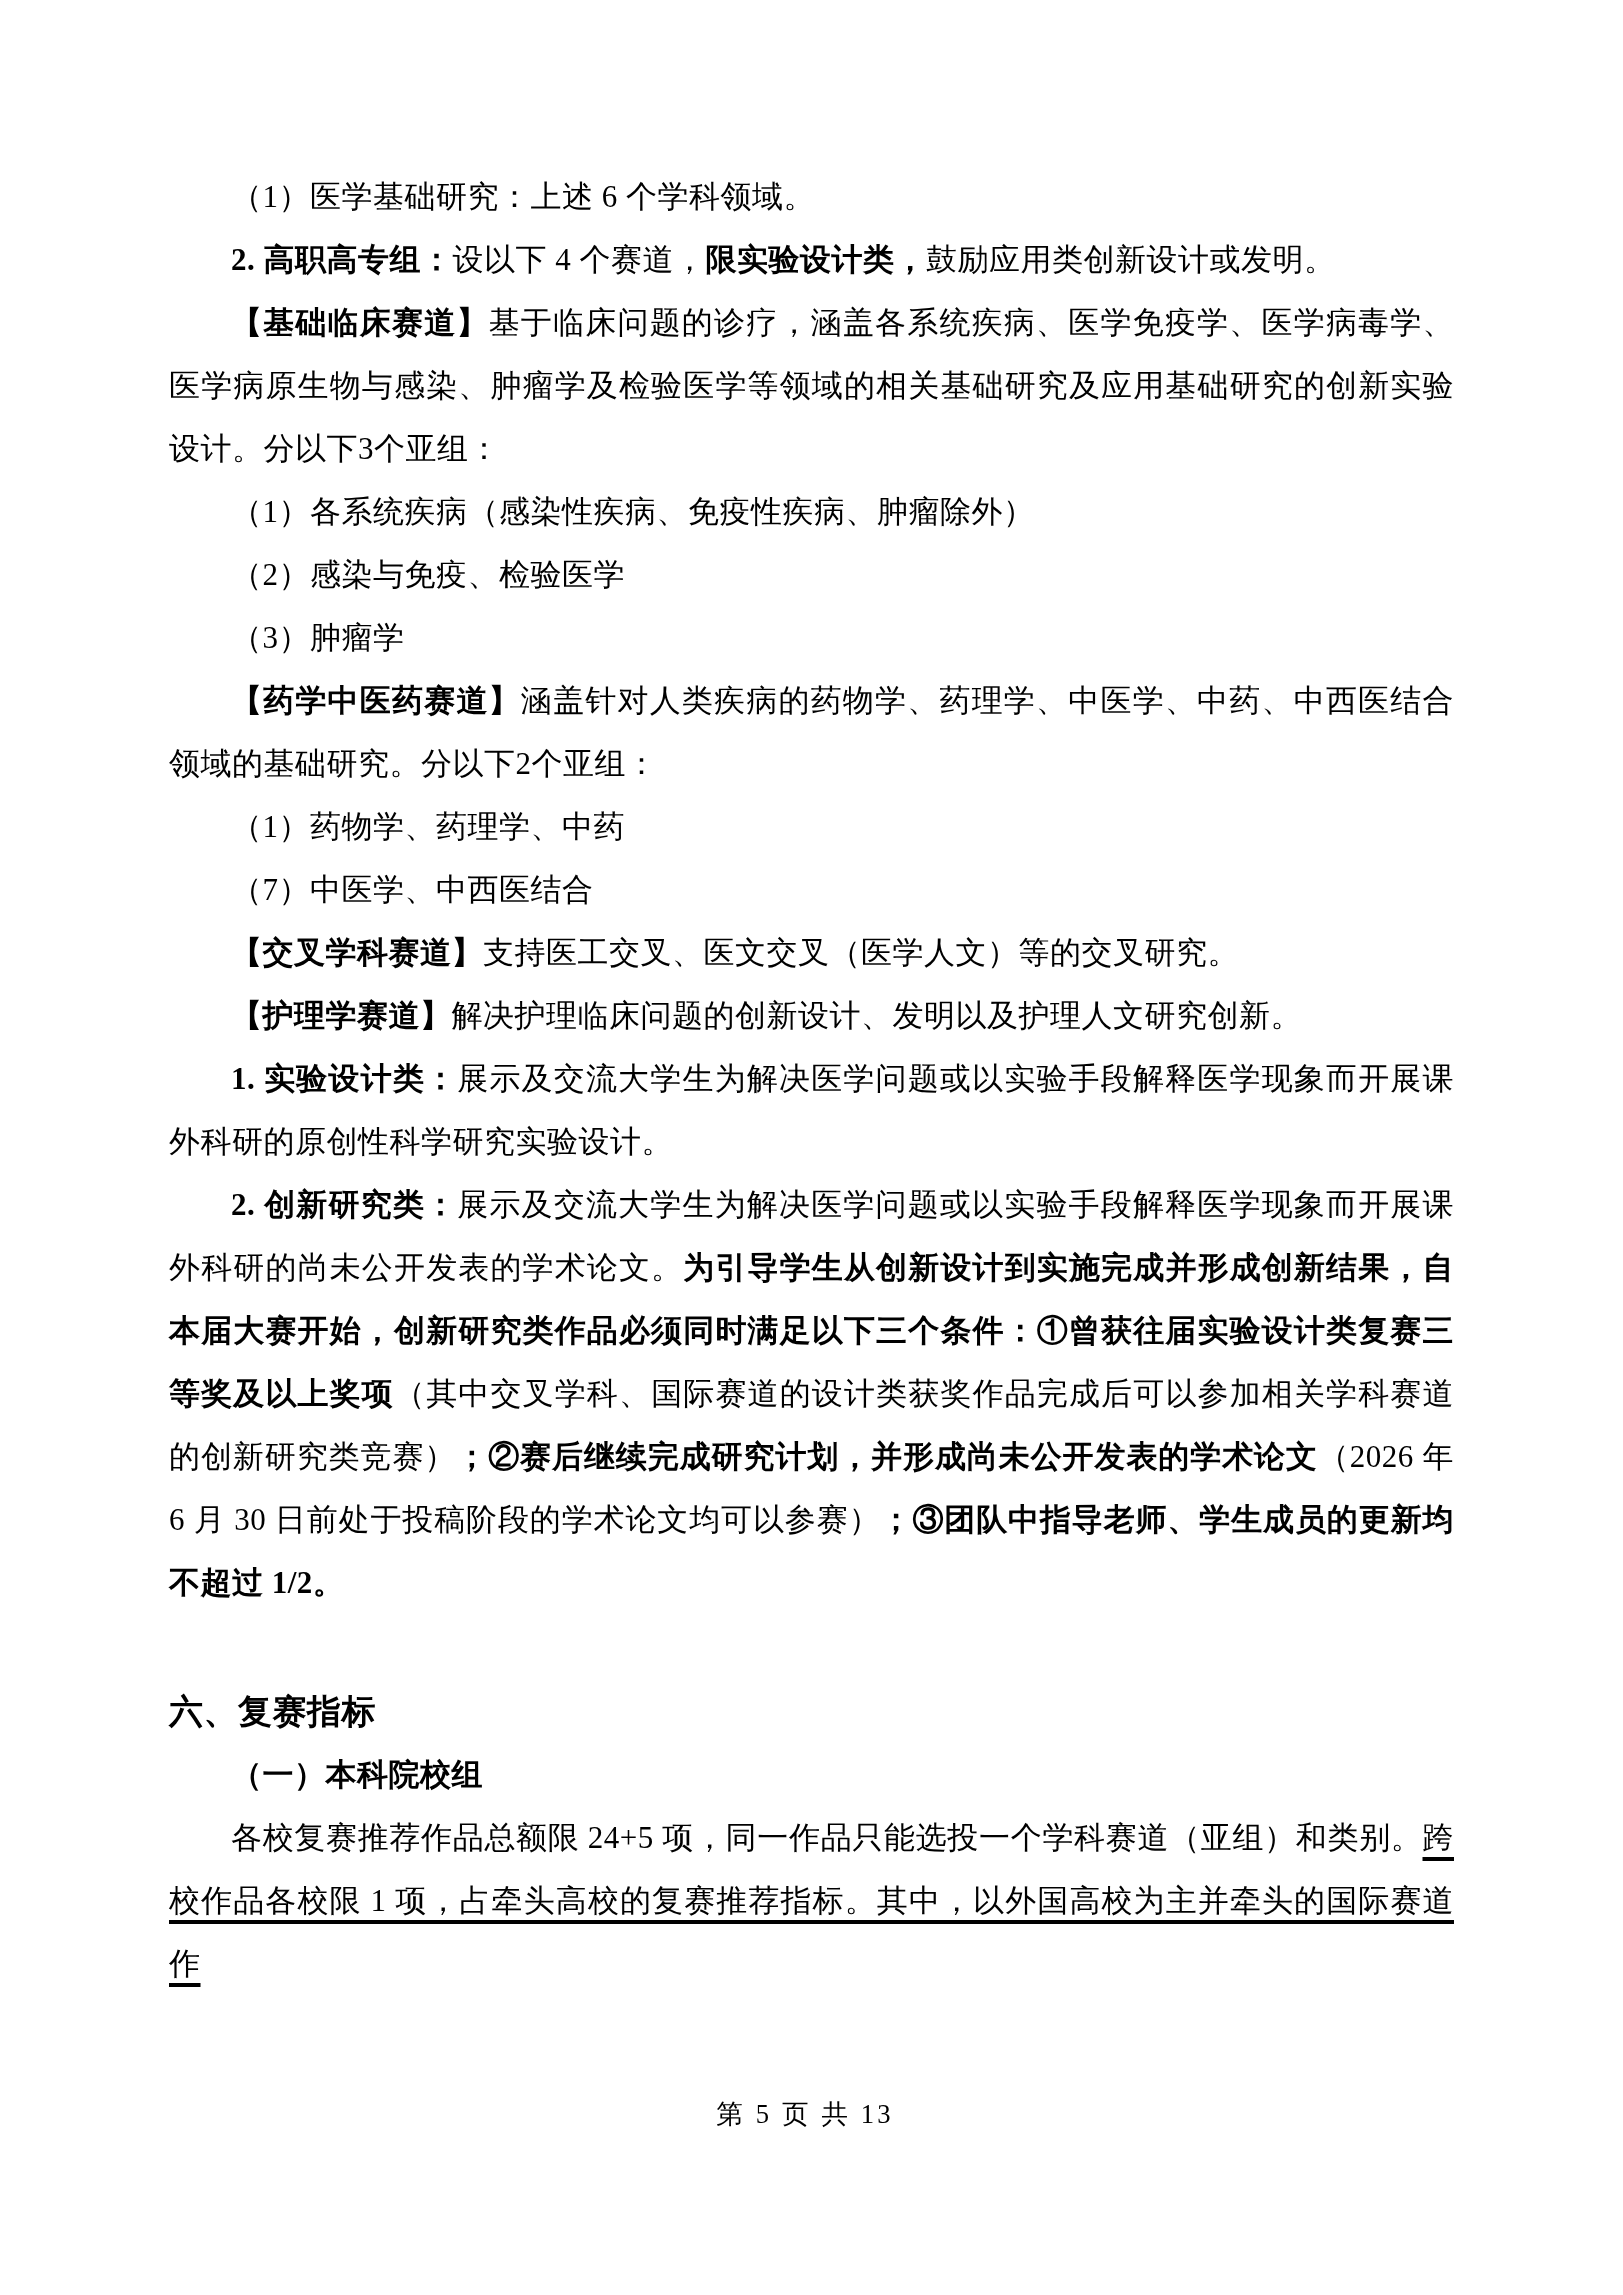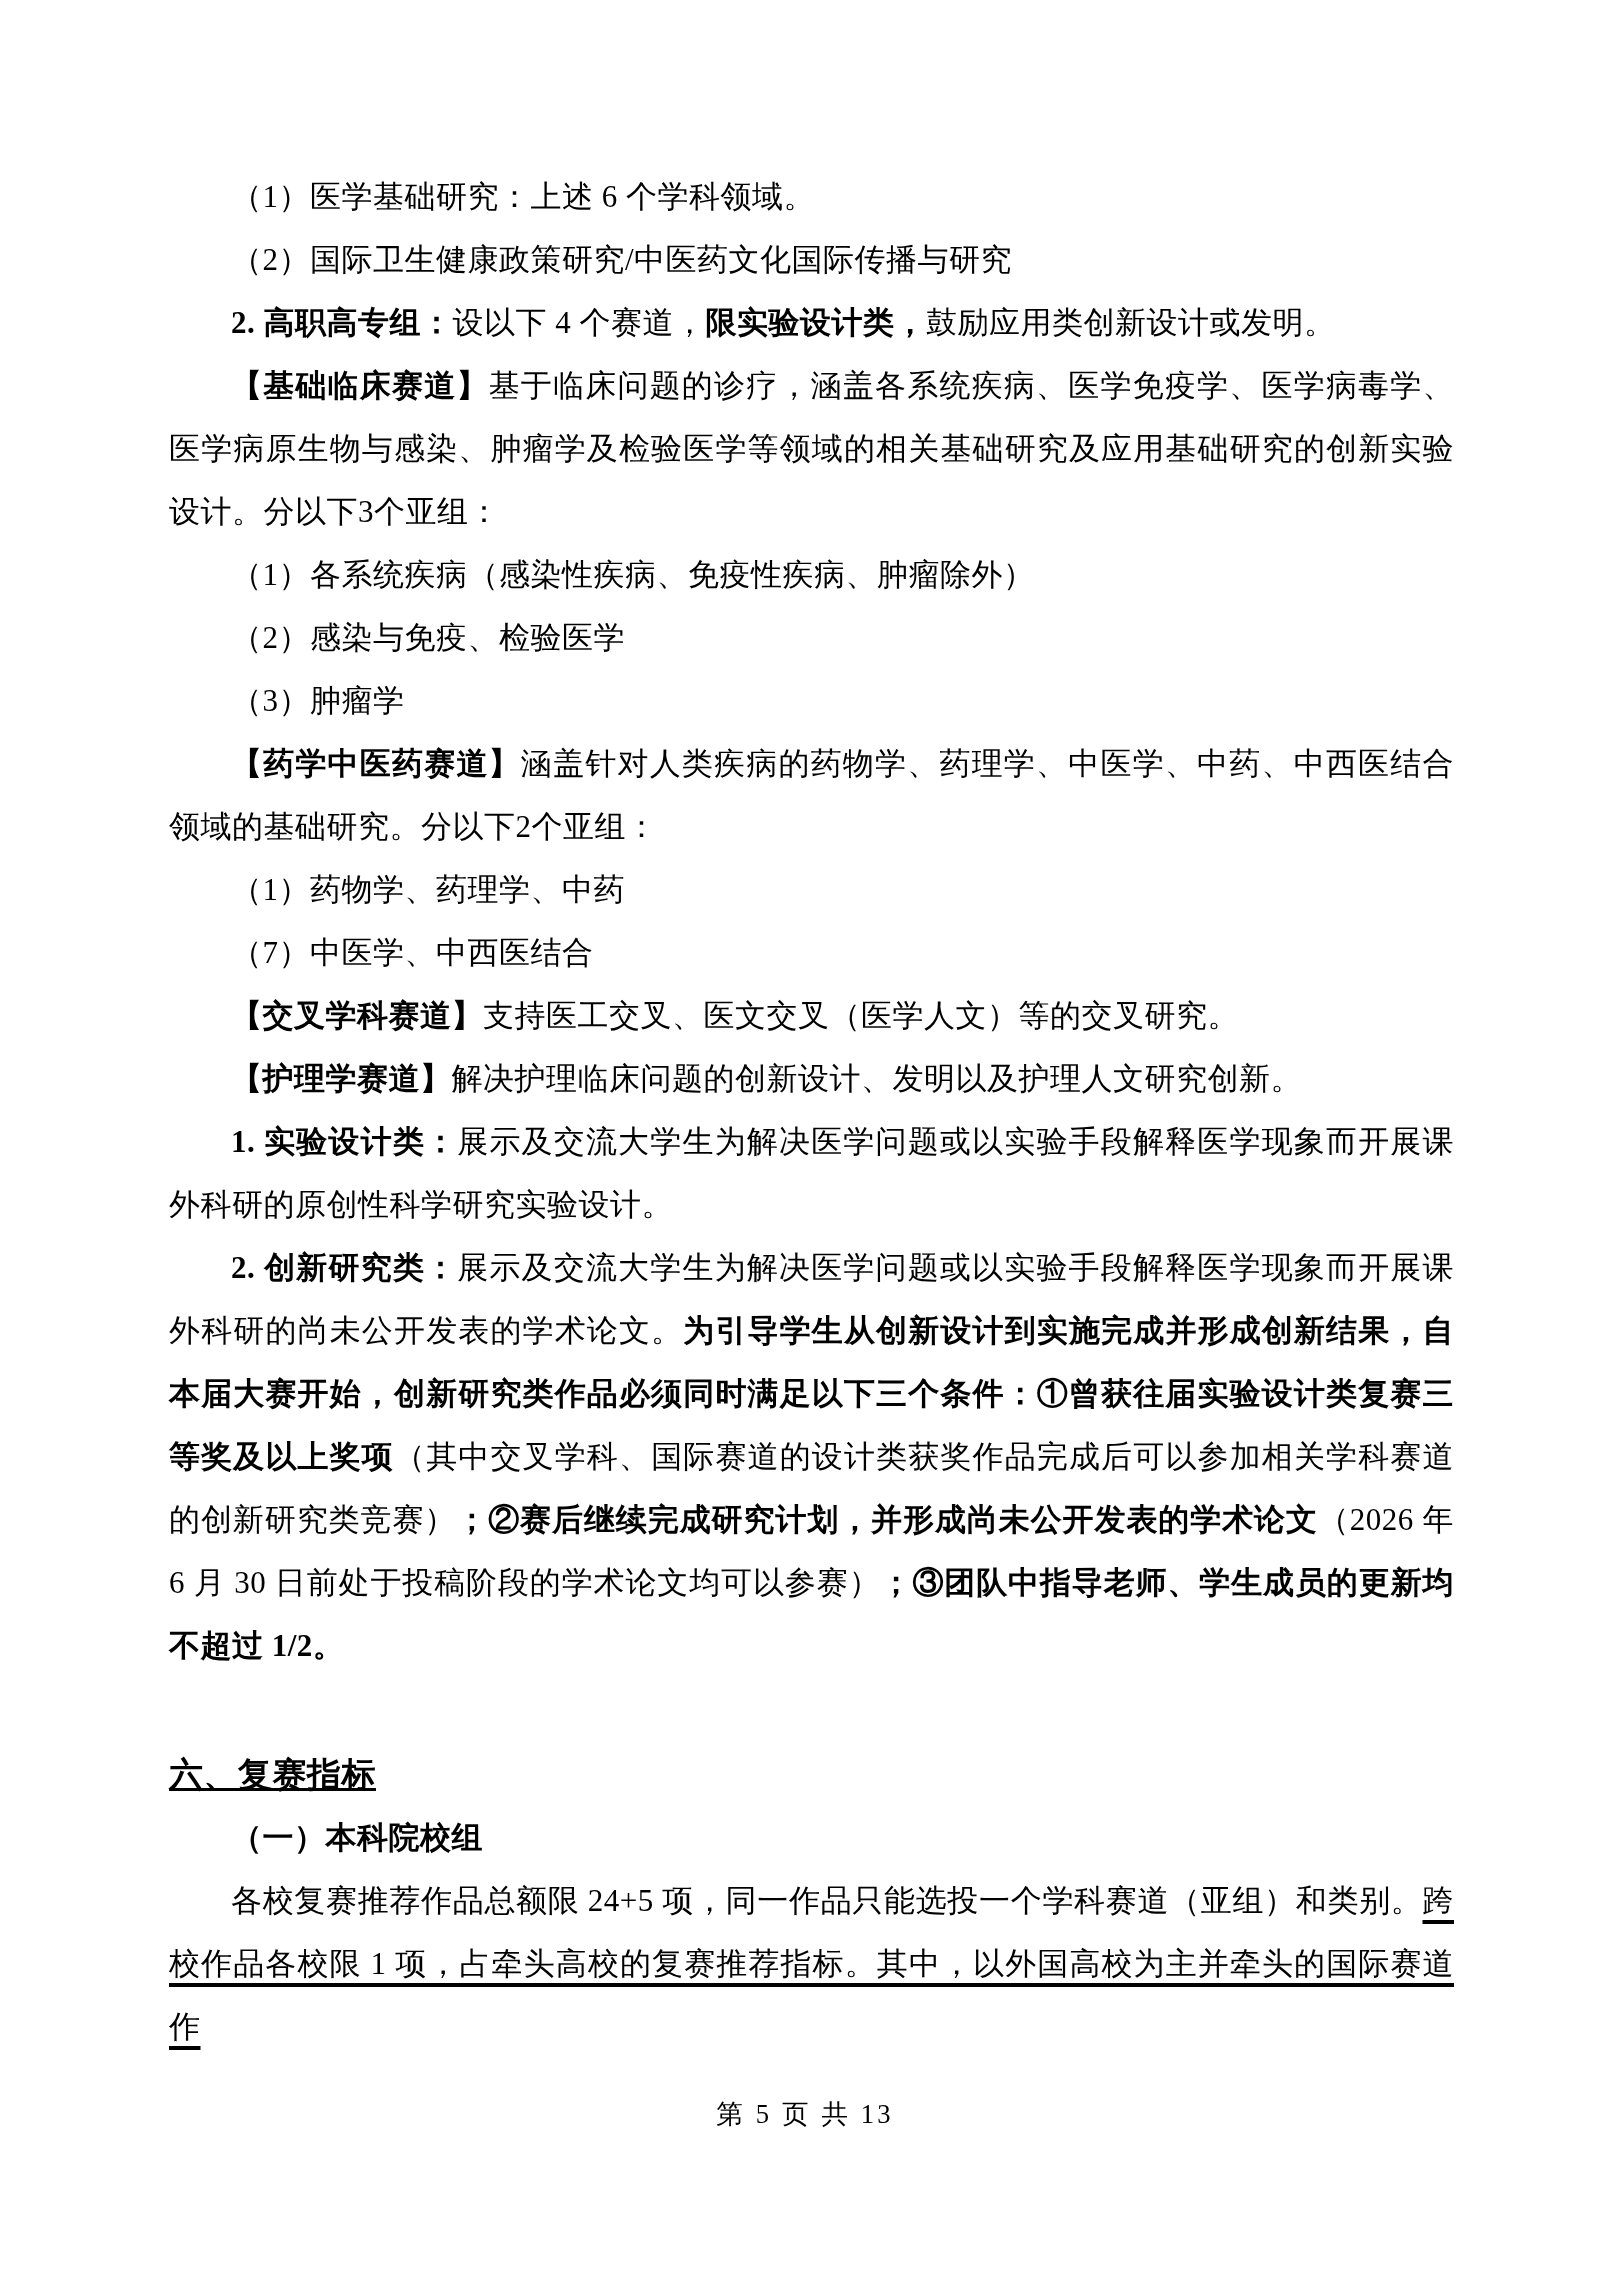--- a/index.html
+++ b/index.html
@@ -38,21 +38,20 @@
   }
   .justify-last { text-align-last: justify; }
   .section-heading {
     margin: 66px 0 0 0 !important;
     font-family: "Liberation Sans", "DejaVu Sans", sans-serif;
     font-weight: bold;
     font-size: 34px !important;
     line-height: 63px !important;
     text-align: left;
     letter-spacing: 1px;
-    text-decoration: underline;
   }
   .footer {
     position: absolute;
     left: 0;
     right: 13px;
     top: 2083px;
     height: 63px;
     line-height: 63px;
     text-align: center;
     font-size: 26.6px;
@@ -60,21 +59,20 @@
   }
 </style>
 </head>
 <body>
 
 <div class="page">
   <div class="content">
 
     <p class="indent"><span>（1）医学基础研究：上述 6 个学科领域。</span></p>
 
-    <p class="indent"><span>（2）国际卫生健康政策研究/中医药文化国际传播与研究</span></p>
 
     <p class="indent"><span class="b">2. 高职高专组：</span><span>设以下 4 个赛道，</span><span class="b">限实验设计类，</span><span>鼓励应用类创新设计或发明。</span></p>
 
     <p class="indent"><span class="b">【基础临床赛道】</span><span>基于临床问题的诊疗，涵盖各系统疾病、医学免疫学、医学病毒学、医学病原生物与感染、肿瘤学及检验医学等领域的相关基础研究及应用基础研究的创新实验设计。分以下3个亚组：</span></p>
 
     <p class="indent"><span>（1）各系统疾病（感染性疾病、免疫性疾病、肿瘤除外）</span></p>
 
     <p class="indent"><span>（2）感染与免疫、检验医学</span></p>
 
     <p class="indent"><span>（3）肿瘤学</span></p>

